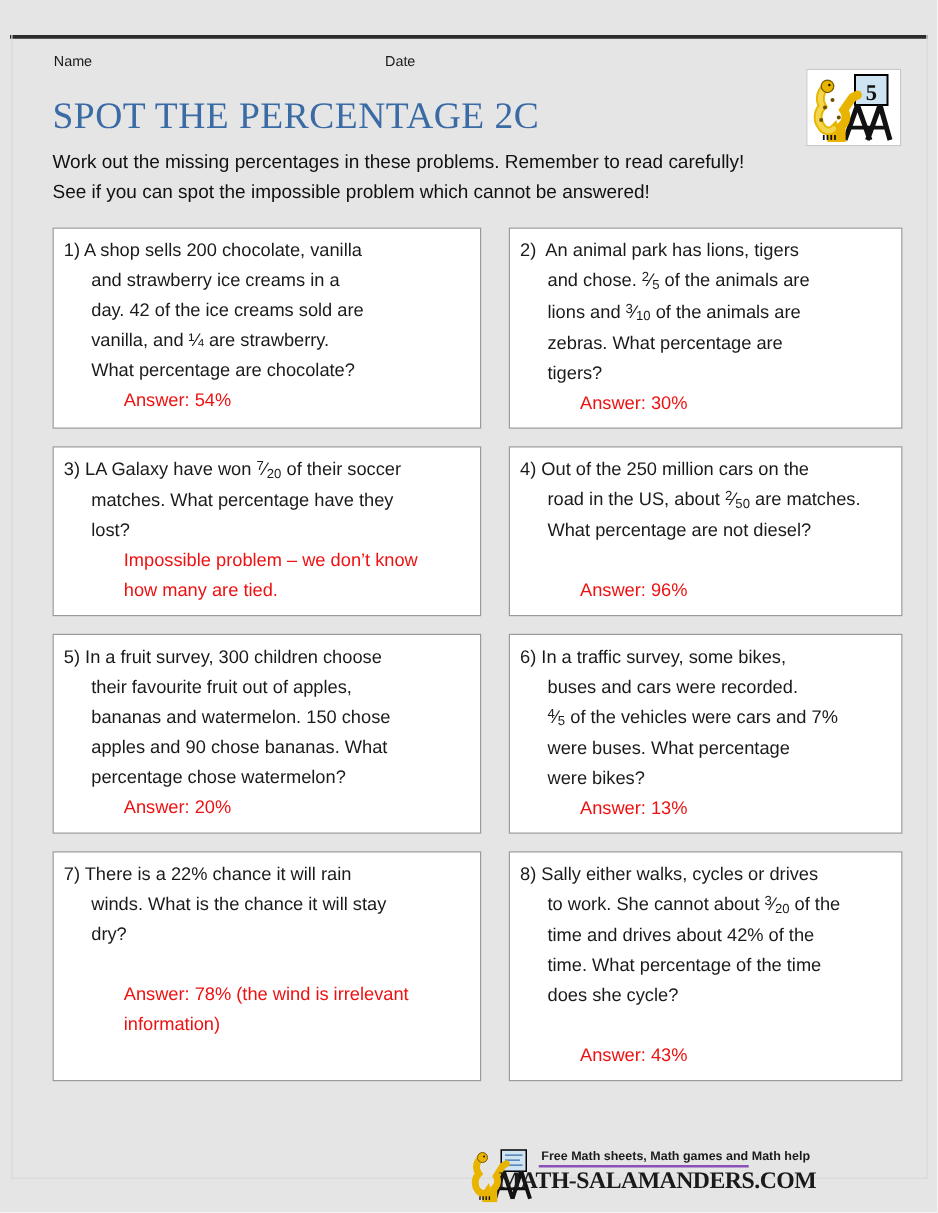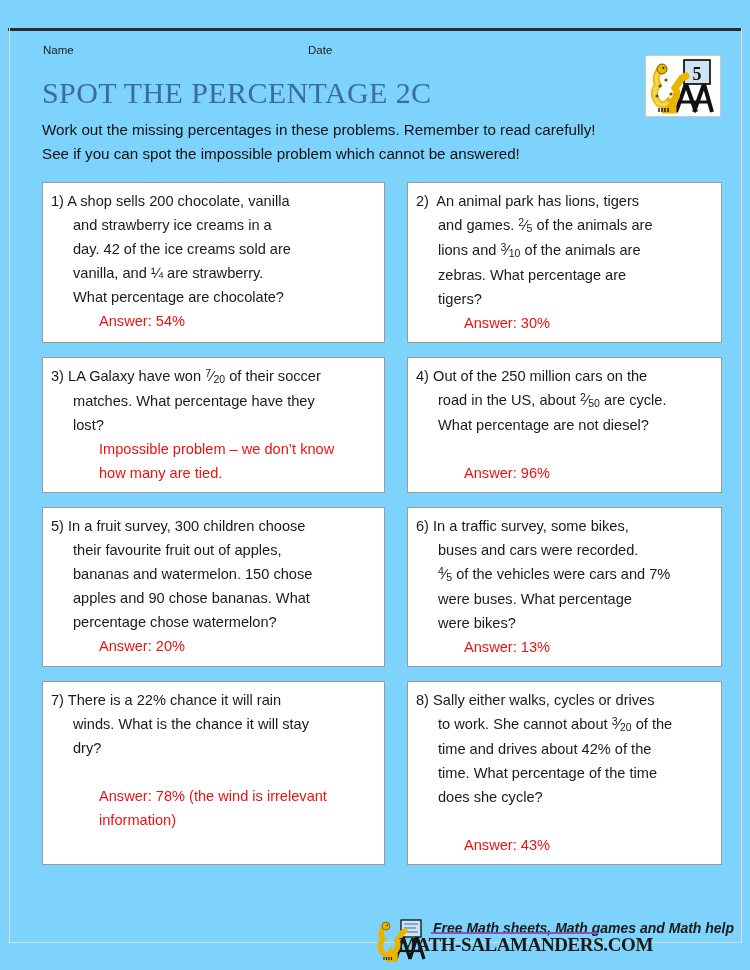--- a/index.html
+++ b/index.html
@@ -13,21 +13,21 @@
     font-family: "Liberation Sans", sans-serif;
     color: #1a1a1a;
     position: relative;
     overflow: hidden;
   }
   .page {
     position: absolute;
     left: 0; top: 0;
     width: 750px;
     height: 970px;
-    background: #7dd3fc;
+    background: #e5e5e5;
     box-sizing: border-box;
   }
   .top-rule {
     position: absolute;
     left: 8px;
     top: 28px;
     width: 734px;
     height: 3px;
     background: #2b2b2b;
   }
@@ -177,25 +177,24 @@
   }
   .footer-inner {
     display: inline-block;
     position: relative;
     height: 48px;
   }
   .footer-tag {
     position: absolute;
     left: 58px;
     top: 2px;
-    font-size: 14px;
+    font-size: 10px;
     font-weight: bold;
     color: #1a1a1a;
     white-space: nowrap;
-    font-style: italic;
   }
   .footer-underline {
     position: absolute;
     left: 56px;
     top: 14px;
     width: 168px;
     height: 2px;
     background: #8a52b8;
   }
   .footer-site {
@@ -266,40 +265,40 @@
         <span class="qline"><span class="qnum">1)</span> <span>A shop sells 200 chocolate, vanilla</span></span>
         <span class="qline indent">and strawberry ice creams in a</span>
         <span class="qline indent">day. 42 of the ice creams sold are</span>
         <span class="qline indent">vanilla, and ¼ are strawberry.</span>
         <span class="qline indent">What percentage are chocolate?</span>
         <span class="qline answer">Answer: 54%</span>
       </div>
 
       <div class="qbox right">
         <span class="qline"><span class="qnum">2)</span>&nbsp; <span>An animal park has lions, tigers</span></span>
-        <span class="qline indent"><span>and games.</span> <span class="frac"><span class="nu">2</span><span class="sl">⁄</span><span class="de">5</span></span> <span>of the animals are</span></span>
+        <span class="qline indent"><span>and chose.</span> <span class="frac"><span class="nu">2</span><span class="sl">⁄</span><span class="de">5</span></span> <span>of the animals are</span></span>
         <span class="qline indent"><span>lions and</span> <span class="frac"><span class="nu">3</span><span class="sl">⁄</span><span class="de">10</span></span> <span>of the animals are</span></span>
         <span class="qline indent">zebras. What percentage are</span>
         <span class="qline indent">tigers?</span>
         <span class="qline answer">Answer: 30%</span>
       </div>
     </div>
 
     <div class="row">
       <div class="qbox left">
         <span class="qline"><span class="qnum">3)</span> <span>LA Galaxy have won</span> <span class="frac"><span class="nu">7</span><span class="sl">⁄</span><span class="de">20</span></span> <span>of their soccer</span></span>
         <span class="qline indent">matches. What percentage have they</span>
         <span class="qline indent">lost?</span>
         <span class="qline answer">Impossible problem – we don’t know</span>
         <span class="qline answer">how many are tied.</span>
       </div>
 
       <div class="qbox right">
         <span class="qline"><span class="qnum">4)</span> <span>Out of the 250 million cars on the</span></span>
-        <span class="qline indent"><span>road in the US, about</span> <span class="frac"><span class="nu">2</span><span class="sl">⁄</span><span class="de">50</span></span> <span>are cycle.</span></span>
+        <span class="qline indent"><span>road in the US, about</span> <span class="frac"><span class="nu">2</span><span class="sl">⁄</span><span class="de">50</span></span> <span>are matches.</span></span>
         <span class="qline indent">What percentage are not diesel?</span>
         <span class="spacer"></span>
         <span class="qline answer">Answer: 96%</span>
       </div>
     </div>
 
     <div class="row">
       <div class="qbox left">
         <span class="qline"><span class="qnum">5)</span> <span>In a fruit survey, 300 children choose</span></span>
         <span class="qline indent">their favourite fruit out of apples,</span>

